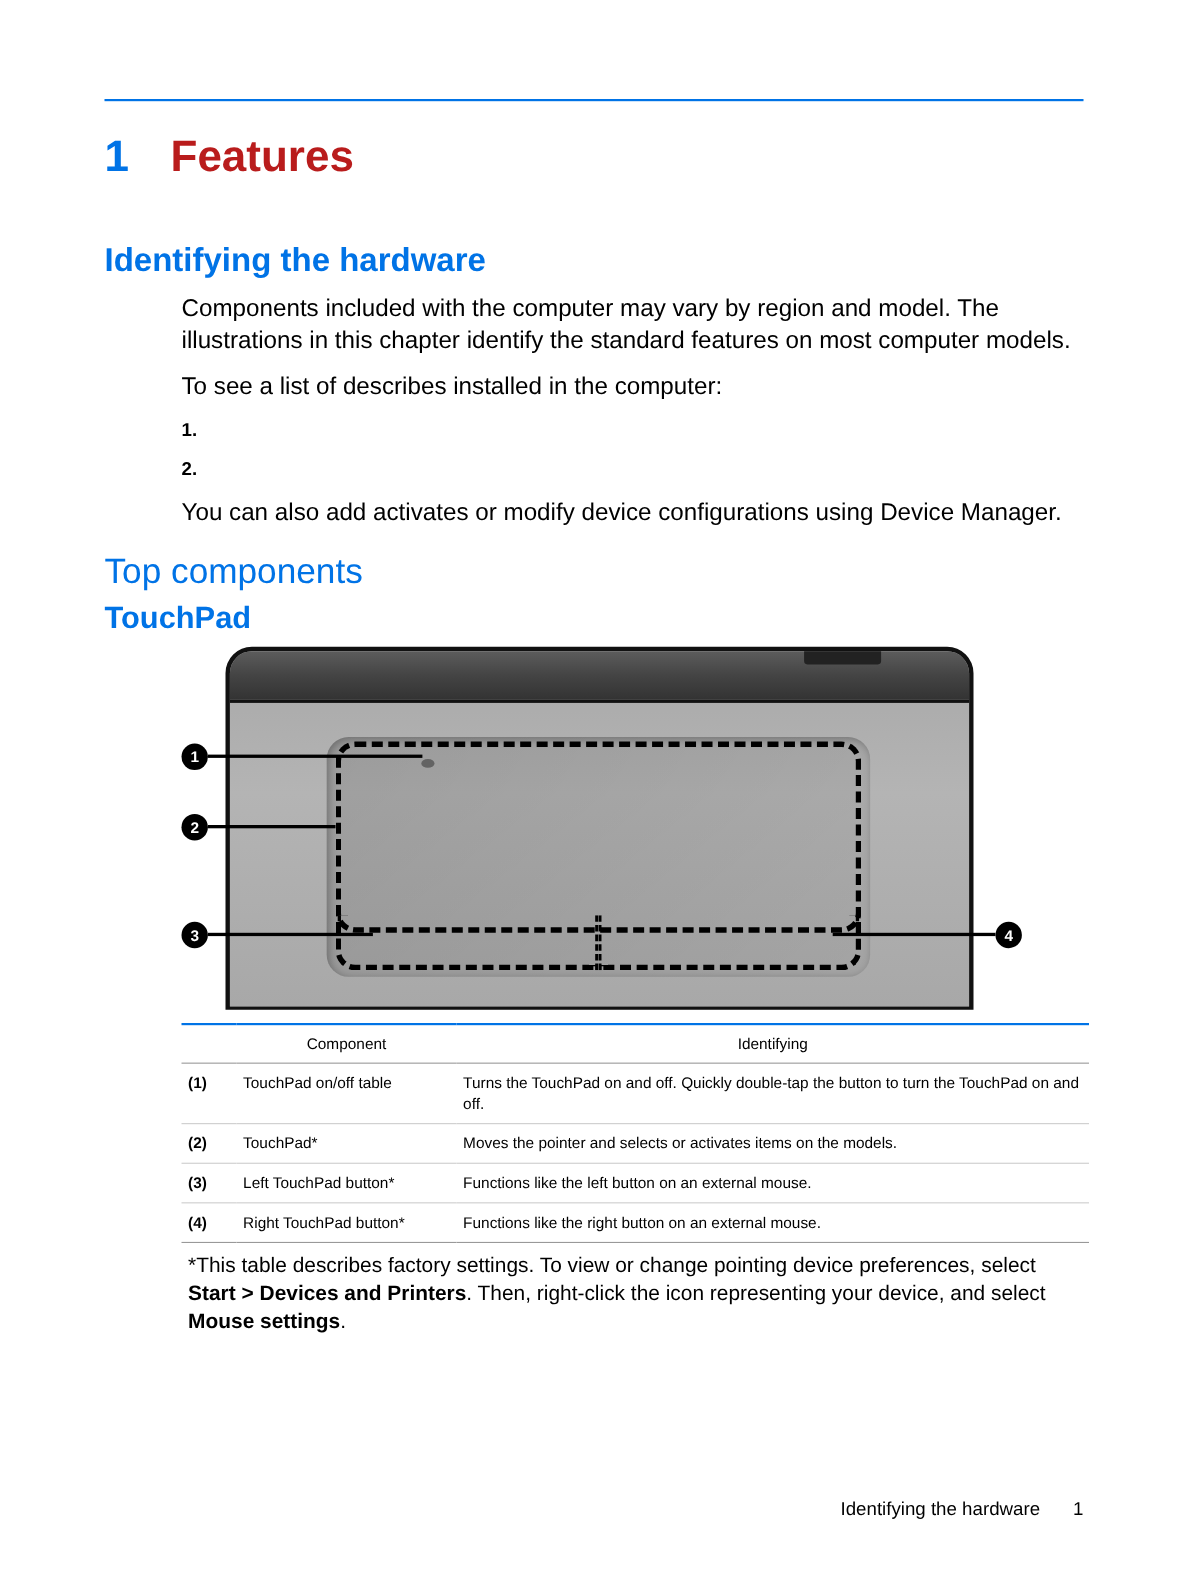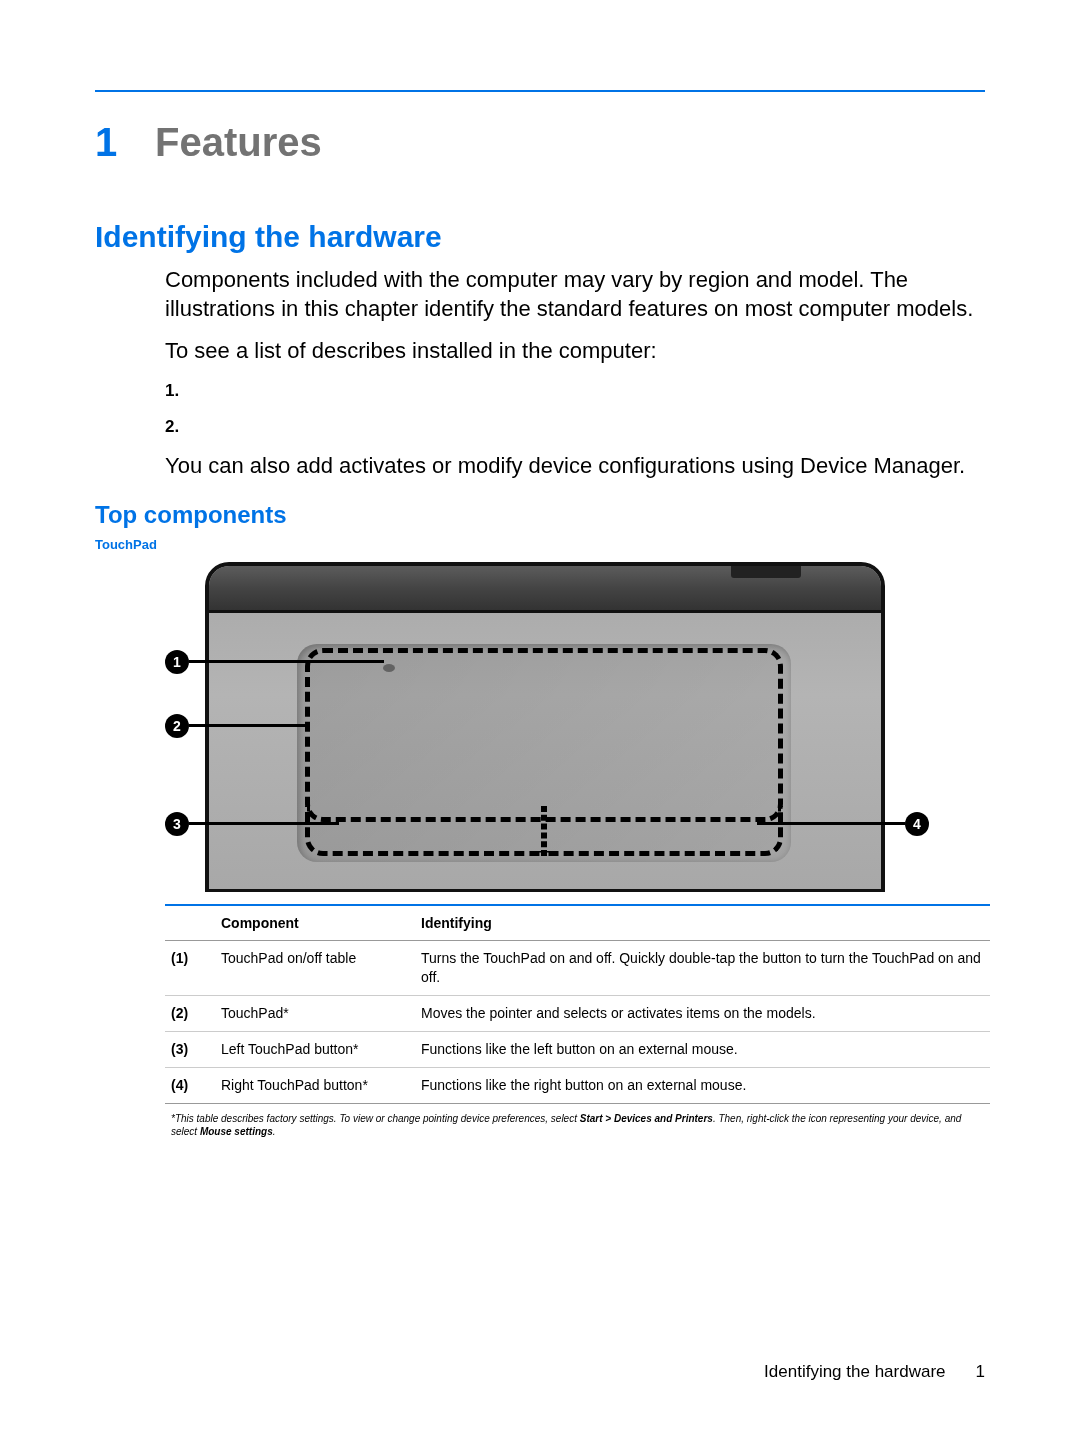--- a/index.html
+++ b/index.html
@@ -23,21 +23,21 @@
     }
     .chapter-num {
       font-size: 40px;
       font-weight: bold;
       color: #0073e6;
       width: 60px;
     }
     .chapter-word {
       font-size: 40px;
       font-weight: bold;
-      color: #737373;
+      color: #b91c1c;
     }
     .h2 {
       font-size: 30px;
       font-weight: bold;
       color: #0073e6;
       margin-bottom: 12px;
     }
     .body-text {
       font-size: 22px;
       line-height: 1.3;
@@ -51,28 +51,28 @@
       margin-left: 70px;
       margin-bottom: 14px;
     }
     .ol-num {
       font-weight: bold;
       width: 32px;
       flex-shrink: 0;
     }
     .ol-text b { font-weight: bold; }
     .h3 {
-      font-size: 24px;
-      font-weight: bold;
+      font-size: 32px;
+      font-weight: normal;
       color: #0073e6;
       margin-top: 20px;
       margin-bottom: 8px;
     }
     .h4 {
-      font-size: 13px;
+      font-size: 28px;
       font-weight: bold;
       color: #0073e6;
       margin-bottom: 10px;
     }
 
     
     .illus-wrap {
       margin-left: 70px;
       margin-bottom: 12px;
     }
@@ -177,31 +177,30 @@
 
     
     .tbl {
       margin-left: 70px;
       border-collapse: collapse;
       width: 825px;
       font-size: 14px;
       line-height: 1.35;
     }
     .tbl thead tr { border-top: 2px solid #0073e6; border-bottom: 1px solid #999; }
-    .tbl th { text-align: left; font-weight: bold; padding: 8px 6px; }
+    .tbl th { text-align: center; font-weight: normal; padding: 8px 6px; }
     .tbl td { padding: 8px 6px; vertical-align: top; border-bottom: 0px; }
     .tbl tbody tr { border-bottom: 1px solid #ccc; }
     .tbl tbody tr:last-of-type { border-bottom: 1px solid #999; }
     .col-idx { width: 50px; font-weight: bold; }
     .col-comp { width: 200px; }
     .tbl-foot {
       border-bottom: 2px solid #0073e6;
       padding: 6px;
-      font-size: 10px;
-      font-style: italic;
+      font-size: 19px;
     }
     .tbl-foot b { font-weight: bold; }
 
     
     .page-footer {
       position: absolute;
       bottom: 55px;
       right: 95px;
       font-size: 17px;
       display: flex;

